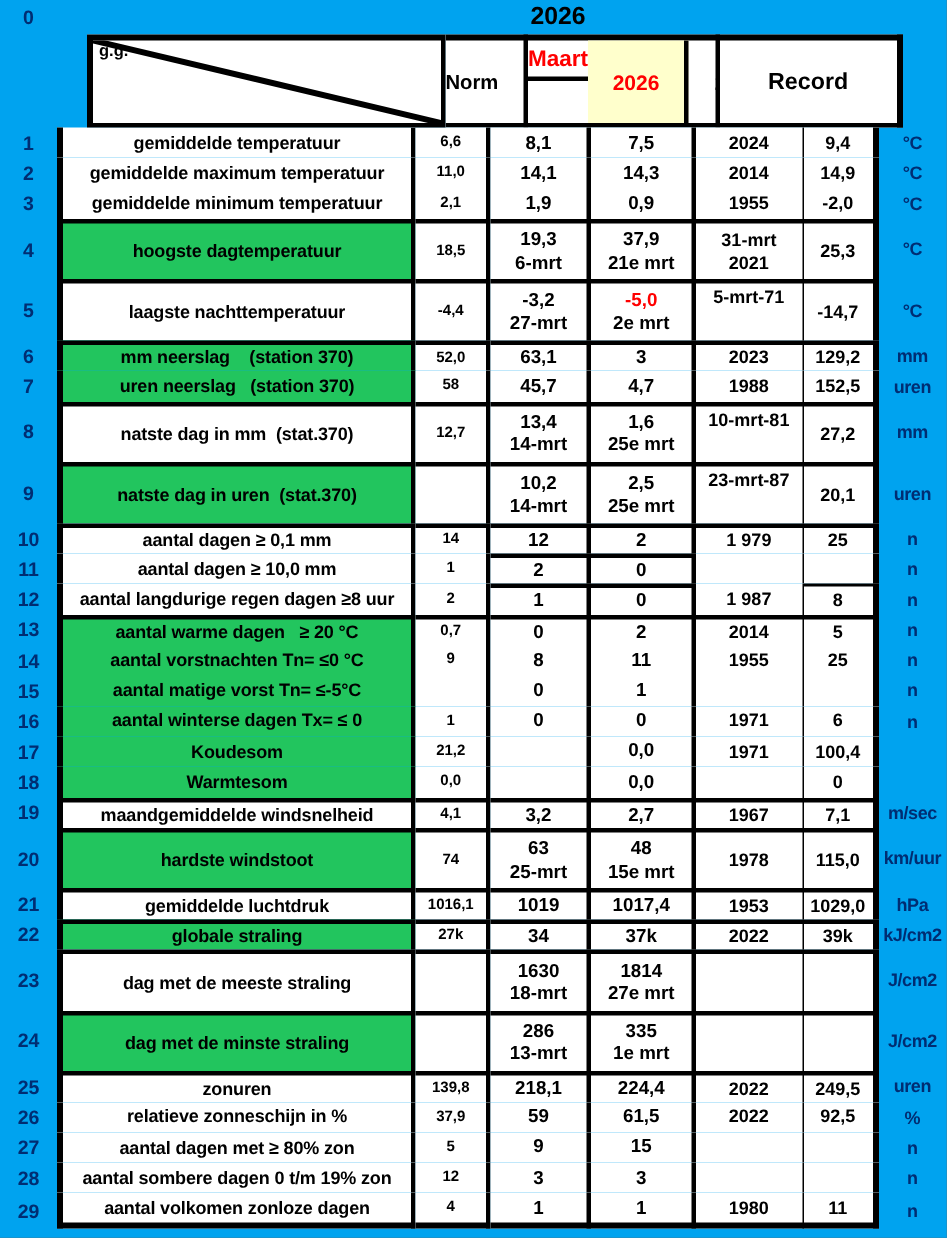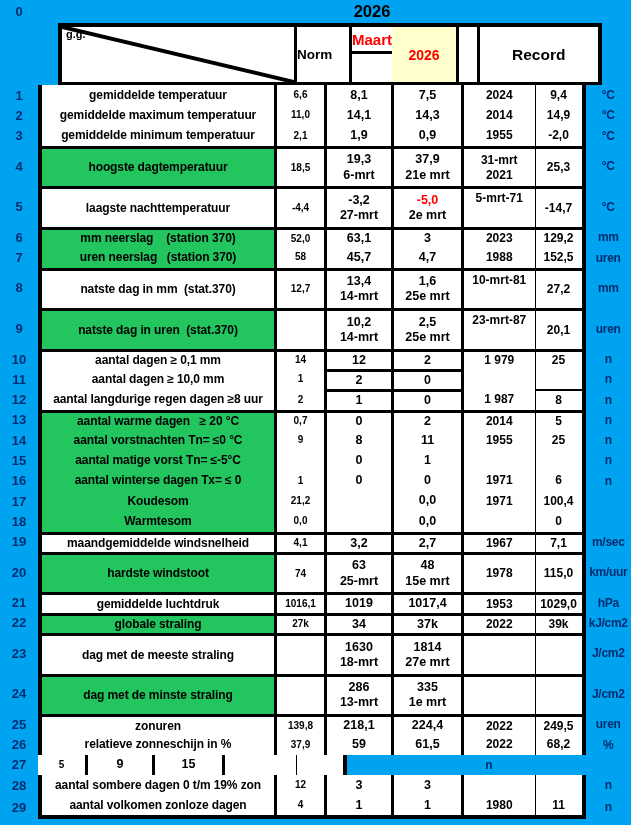--- a/index.html
+++ b/index.html
@@ -731,30 +731,31 @@
         <div class="c c26">
           <span>59</span>
         </div>
         <div class="c c25">
           <span>61,5</span>
         </div>
         <div class="c rw">
           <span>2022</span>
         </div>
         <div class="c rv">
-          <span>68,2</span>
+          <span>92,5</span>
         </div>
         <div class="unt">
           <span>%</span>
         </div>
       </div>
       <div class="row r1">
         <div class="gut">
           <span>27</span>
         </div>
+        <div class="c desc"><span>aantal dagen met ≥ 80% zon</span></div>
         <div class="c norm">
           <span>5</span>
         </div>
         <div class="c c26">
           <span>9</span>
         </div>
         <div class="c c25">
           <span>15</span>
         </div>
         <div class="c rw">

